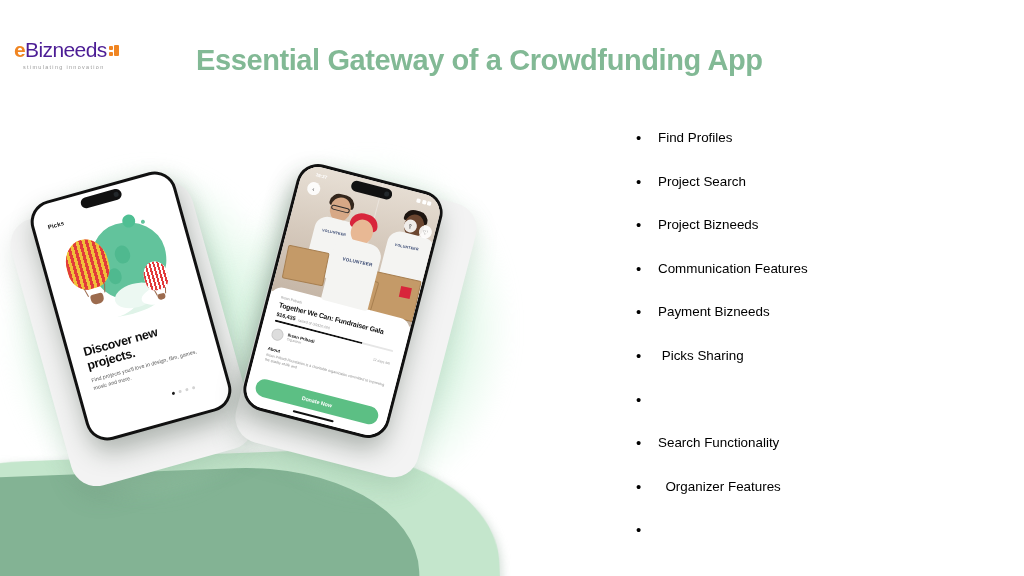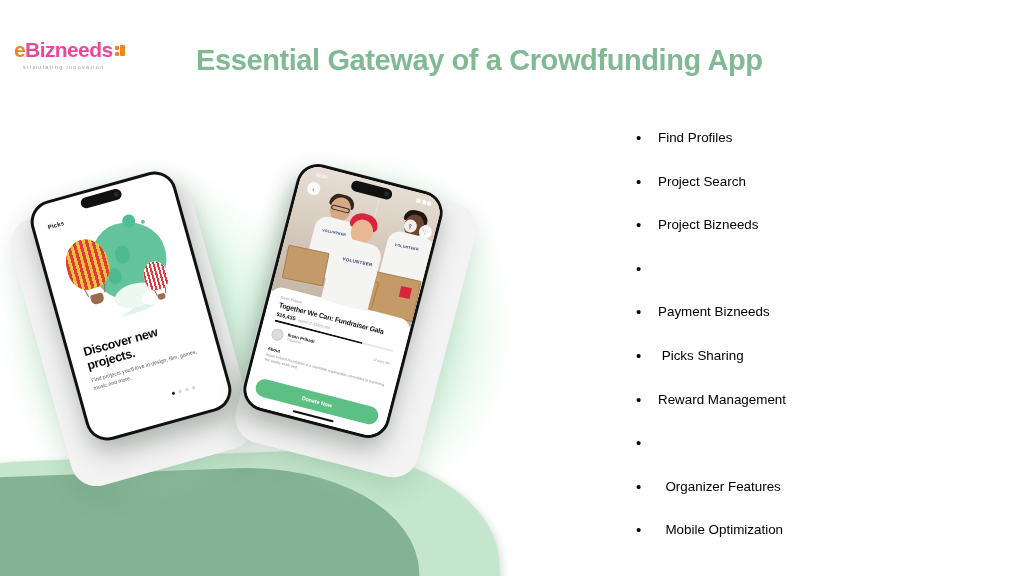--- a/index.html
+++ b/index.html
@@ -27,21 +27,21 @@
     width: 560px; height: 250px;
     background: #83b394;
     border-radius: 120px 180px 0 0 / 56px 110px 0 0;
     transform: rotate(-2.2deg);
   }
 
   
   .logo-wrap { position: absolute; left: 14px; top: 38px; width: 140px; }
   .logo-row { display: flex; align-items: baseline; white-space: nowrap; }
   .logo-e { color: #f08522; font-size: 21px; font-weight: 700; letter-spacing: -.6px; }
-  .logo-rest { color: #ec4899; font-size: 21px; font-weight: 700; letter-spacing: -.6px; }
+  .logo-rest { color: #4c1d95; font-size: 21px; font-weight: 400; letter-spacing: -.6px; }
   .logo-mark { display: inline-block; margin-left: 2px; position: relative; width: 10px; height: 13px; }
   .logo-mark i { position: absolute; display: block; background: #f08522; }
   .logo-mark i:nth-child(1) { left: 0; top: 2px; width: 4px; height: 4px; border-radius: 1px; }
   .logo-mark i:nth-child(2) { left: 0; top: 8px; width: 4px; height: 4px; border-radius: 1px; }
   .logo-mark i:nth-child(3) { left: 5px; top: 1px; width: 5px; height: 11px; border-radius: 1px; }
   .logo-tag {
     color: #9a9a9a; font-size: 5.4px; letter-spacing: 1.35px;
     margin-top: 2px; padding-left: 9px; white-space: nowrap;
   }
 
@@ -242,43 +242,43 @@
   <div class="feature-item">
     <span class="bullet">•</span>
     <span class="feature-label">Project Search</span>
   </div>
   <div class="feature-item">
     <span class="bullet">•</span>
     <span class="feature-label">Project Bizneeds</span>
   </div>
   <div class="feature-item">
     <span class="bullet">•</span>
+    <span class="feature-label">Communication Features</span>
   </div>
   <div class="feature-item">
     <span class="bullet">•</span>
     <span class="feature-label">Payment Bizneeds</span>
   </div>
   <div class="feature-item">
     <span class="bullet">•</span>
     <span class="feature-label"> Picks Sharing</span>
   </div>
   <div class="feature-item">
     <span class="bullet">•</span>
-    <span class="feature-label">Reward Management</span>
-  </div>
-  <div class="feature-item">
-    <span class="bullet">•</span>
+  </div>
+  <div class="feature-item">
+    <span class="bullet">•</span>
+    <span class="feature-label">Search Functionality</span>
   </div>
   <div class="feature-item">
     <span class="bullet">•</span>
     <span class="feature-label">  Organizer Features</span>
   </div>
   <div class="feature-item">
     <span class="bullet">•</span>
-    <span class="feature-label">  Mobile Optimization</span>
   </div>
 </div>
 
 <div class="scene">
   <div class="glow glow-l"></div>
   <div class="glow glow-r"></div>
 
   <div class="card card-l"></div>
   <div class="card card-r"></div>
 

